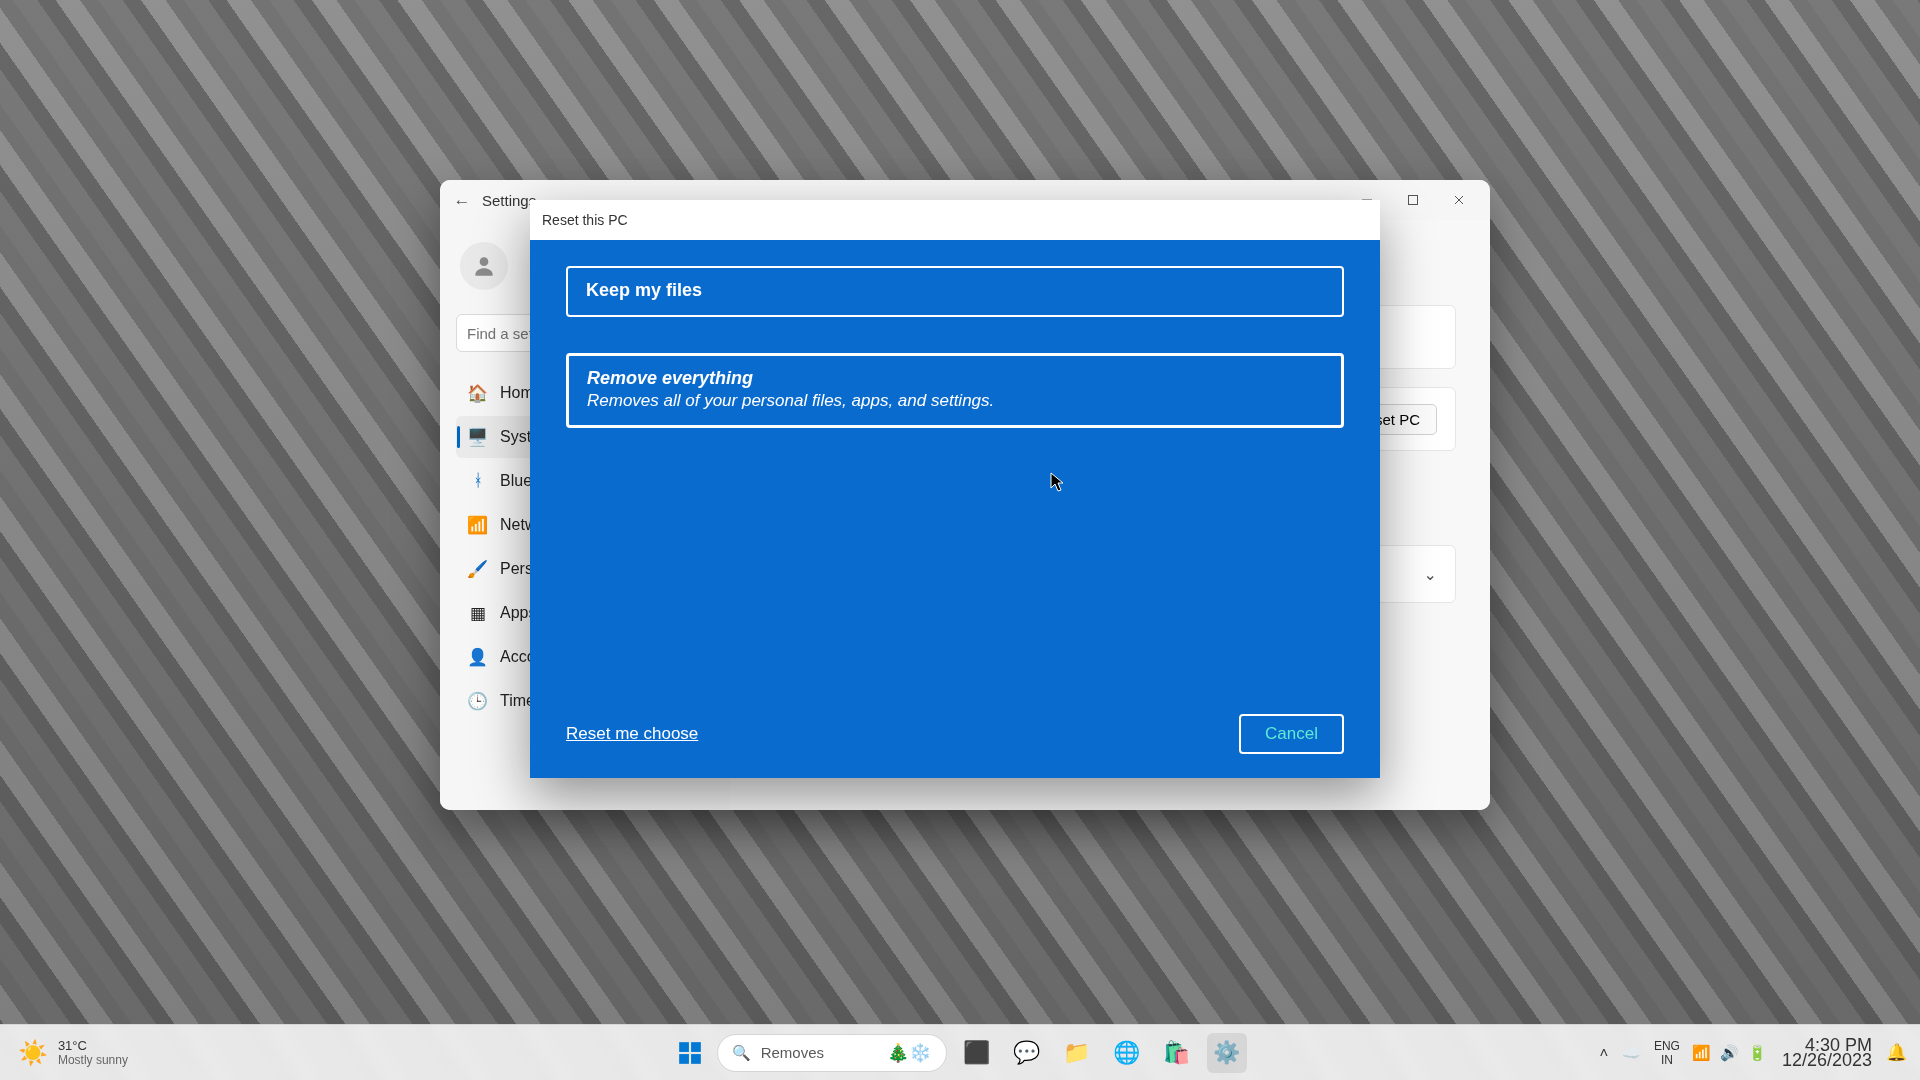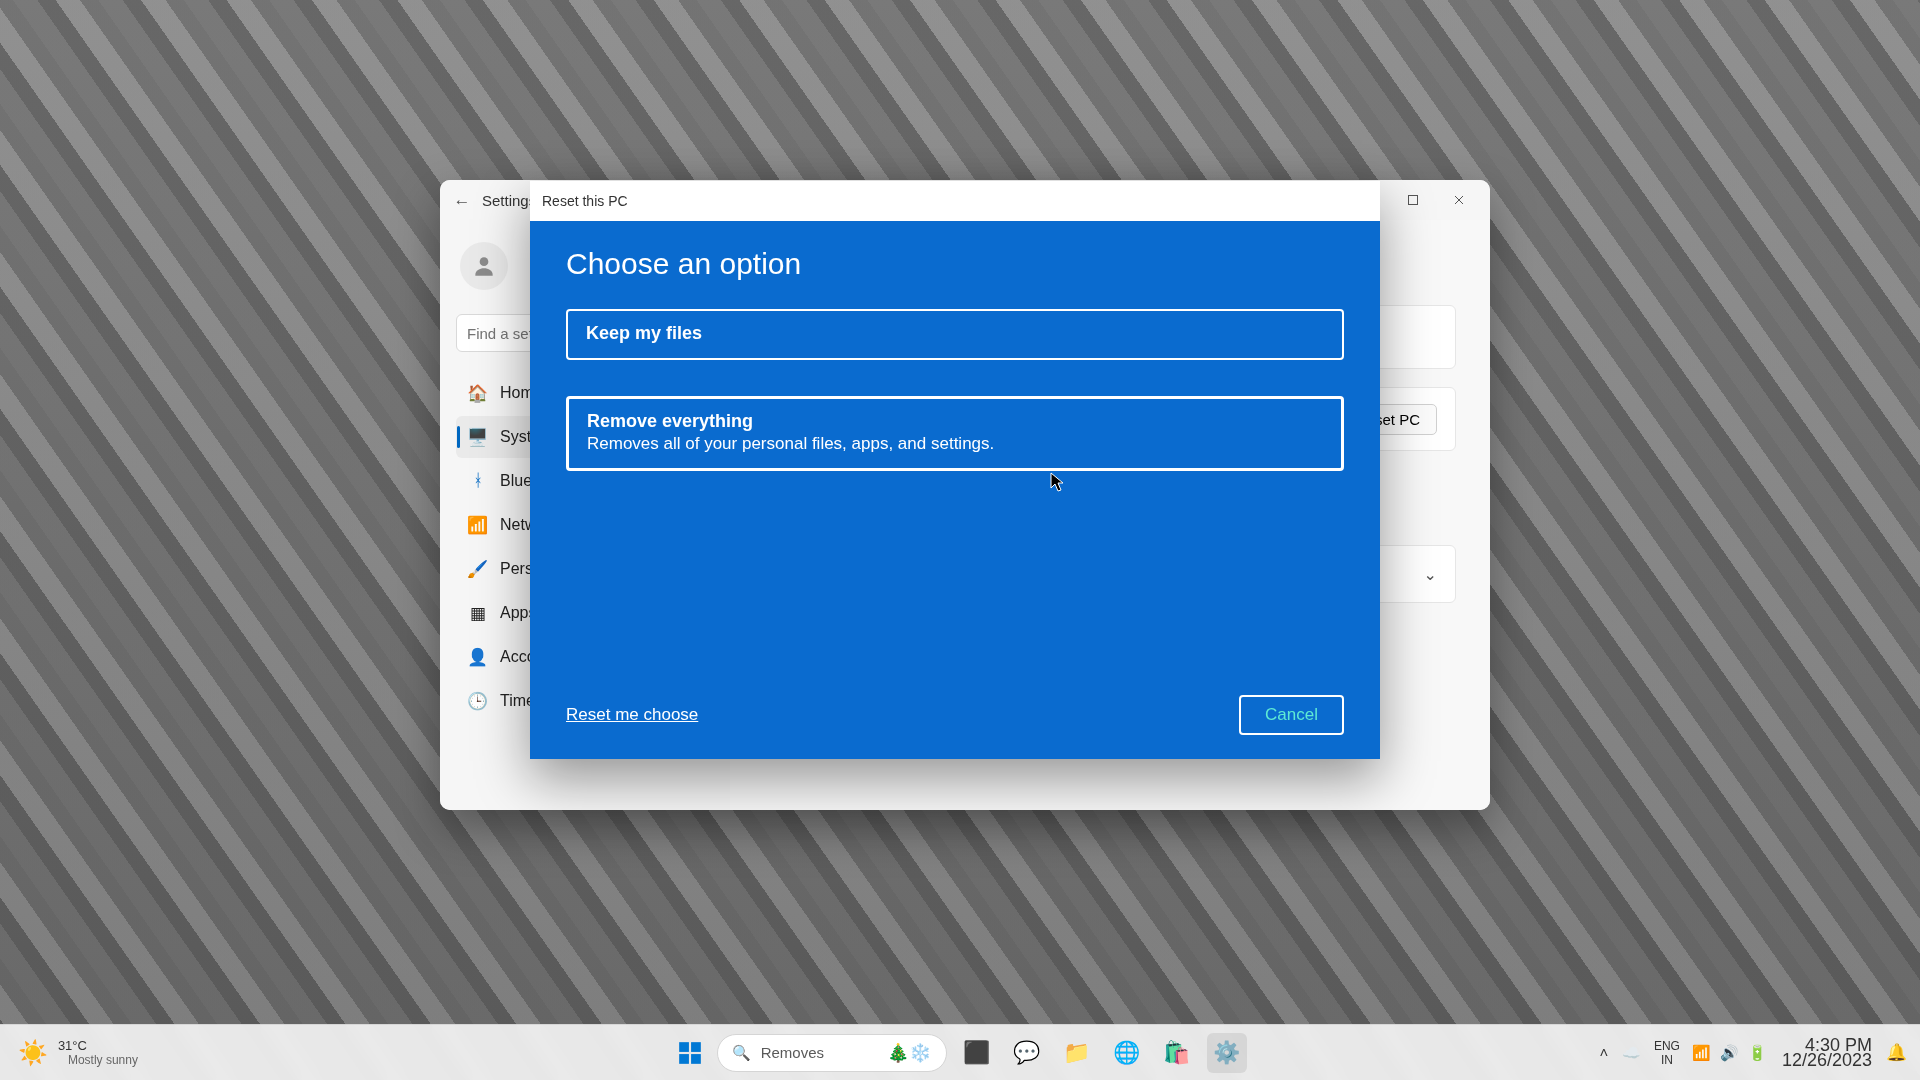--- a/index.html
+++ b/index.html
@@ -87,42 +87,42 @@
     margin-top: 94px; background: #fff; border: 1px solid #e6e6e6;
     border-radius: 6px; height: 58px;
     display: flex; align-items: center; gap: 18px; padding: 0 18px;
   }
   .globe-icon { width: 22px; height: 22px; }
   .chev { margin-left: auto; font-size: 16px; color: #555; }
 
   
   .modal {
     position: absolute;
-    left: 530px; top: 181px;
+    left: 530px; top: 200px;
     width: 850px; height: 578px;
     background: #fff;
     box-shadow: 0 20px 50px rgba(0,0,0,.4);
   }
   .modal-title {
     height: 40px; display: flex; align-items: center;
     padding: 0 12px; font-size: 14px; color: #333;
   }
   .modal-body {
     background: #0a6bcf; height: calc(100% - 40px);
     padding: 26px 36px 24px 36px; color: #fff;
     display: flex; flex-direction: column;
   }
   .modal-heading { font-size: 30px; font-weight: 400; margin-bottom: 28px; }
 
   .option-box {
     border: 2px solid #fff; border-radius: 4px;
     padding: 12px 18px 14px 18px; margin-bottom: 36px;
     cursor: pointer;
   }
-  .option-box.selected { border-width: 3px; }
+  .option-box.selected { border-width: 3px; font-style: italic; }
   .option-title { font-weight: 600; font-size: 18px; }
   .option-desc  { font-size: 17px; margin-top: 2px; }
 
   .modal-footer { margin-top: auto; display: flex; align-items: center; }
   .help-link { color: #fff; text-decoration: underline; font-size: 17px; }
   .cancel-btn {
     margin-left: auto; border: 2px solid #fff; border-radius: 4px;
     background: transparent; color: #5eead4; font-size: 17px;
     padding: 8px 24px;
   }
@@ -139,21 +139,21 @@
     backdrop-filter: blur(6px);
     display: flex; align-items: center;
     border-top: 1px solid rgba(0,0,0,.08);
   }
   .weather {
     display: flex; align-items: center; gap: 10px;
     padding: 0 18px; font-size: 13px; color: #333;
   }
   .weather-icon { font-size: 24px; }
   .weather-lines { line-height: 15px; }
-  .weather-sub { font-size: 12px; color: #666; margin-left: 10px; }
+  .weather-sub { font-size: 12px; color: #666; }
 
   .task-center {
     position: absolute; left: 50%; transform: translateX(-50%);
     display: flex; align-items: center; gap: 10px;
   }
   .start-btn { width: 34px; height: 34px; display:flex; align-items:center; justify-content:center; }
   .start-btn svg { width: 26px; height: 26px; }
 
   .task-search {
     width: 230px; height: 38px; background: #fff;
@@ -279,21 +279,20 @@
           <span>Help with Recovery</span>
           <span class="chev">⌄</span>
         </div>
       </div>
     </div>
   </div>
 
   <div class="modal">
     <div class="modal-title">Reset this PC</div>
     <div class="modal-body">
-      <div class="modal-heading">Choose an option</div>
 
       <div class="option-box">
         <div class="option-title">Keep my files</div>
       </div>
 
       <div class="option-box selected">
         <div class="option-title">Remove everything</div>
         <div class="option-desc">Removes all of your personal files, apps, and settings.</div>
       </div>
 

